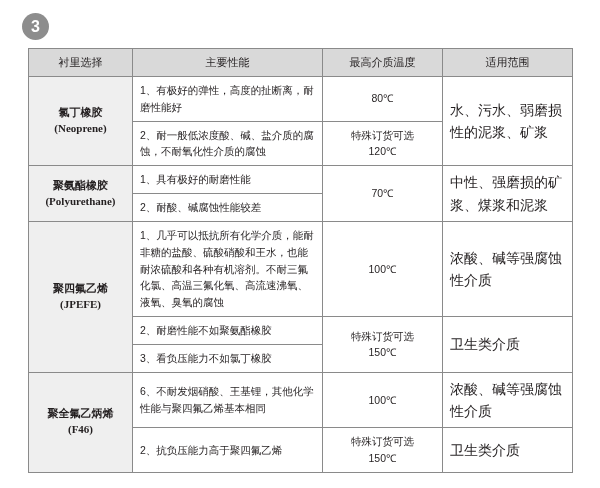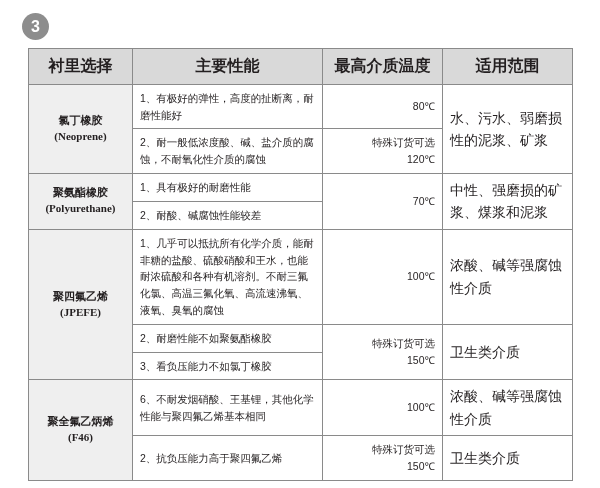--- a/index.html
+++ b/index.html
@@ -69,23 +69,23 @@
   }
   table.spec th,
   table.spec td {
     border: 1px solid #8a8a8a;
     padding: 5px 7px;
     vertical-align: middle;
     box-sizing: border-box;
   }
   thead th {
     background: #d9d9d9;
-    font-weight: bold;
+    font-weight: normal;
     text-align: center;
-    font-size: 16px;
+    font-size: 11px;
     height: 28px;
     padding: 4px 4px;
   }
   .col-a { width: 104px; }
   .col-b { width: 190px; }
   .col-c { width: 120px; }
   .col-d { width: 130px; }
 
   td.name {
     background: #efefef;
@@ -95,21 +95,21 @@
     line-height: 1.45;
     padding: 4px 2px;
     font-family: Liberation Serif, serif;
   }
   td.perf {
     text-align: left;
     font-size: 10.5px;
     line-height: 1.6;
   }
   td.temp {
-    text-align: right;
+    text-align: center;
     font-size: 10.5px;
     line-height: 1.6;
   }
   td.scope {
     text-align: left;
     font-size: 14px;
     line-height: 1.6;
     padding-left: 9px;
   }
 </style>

